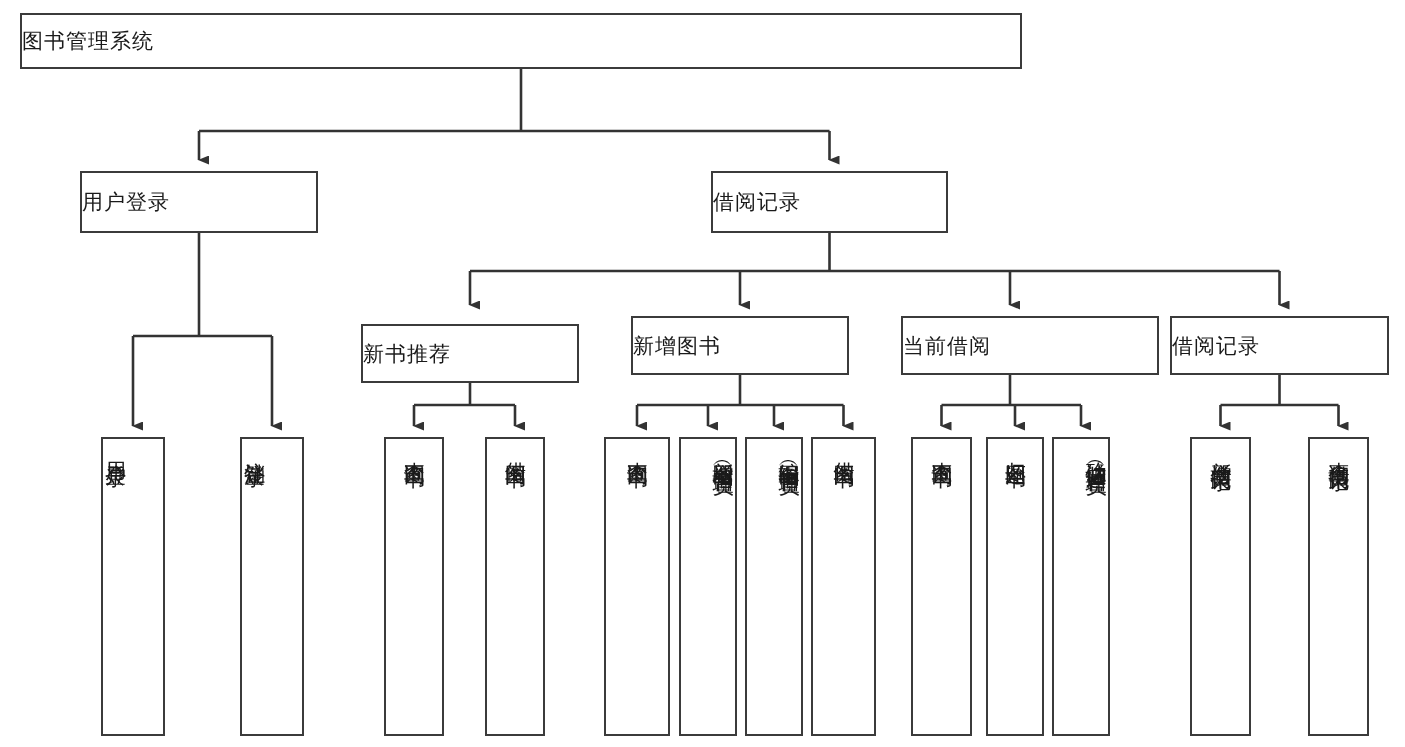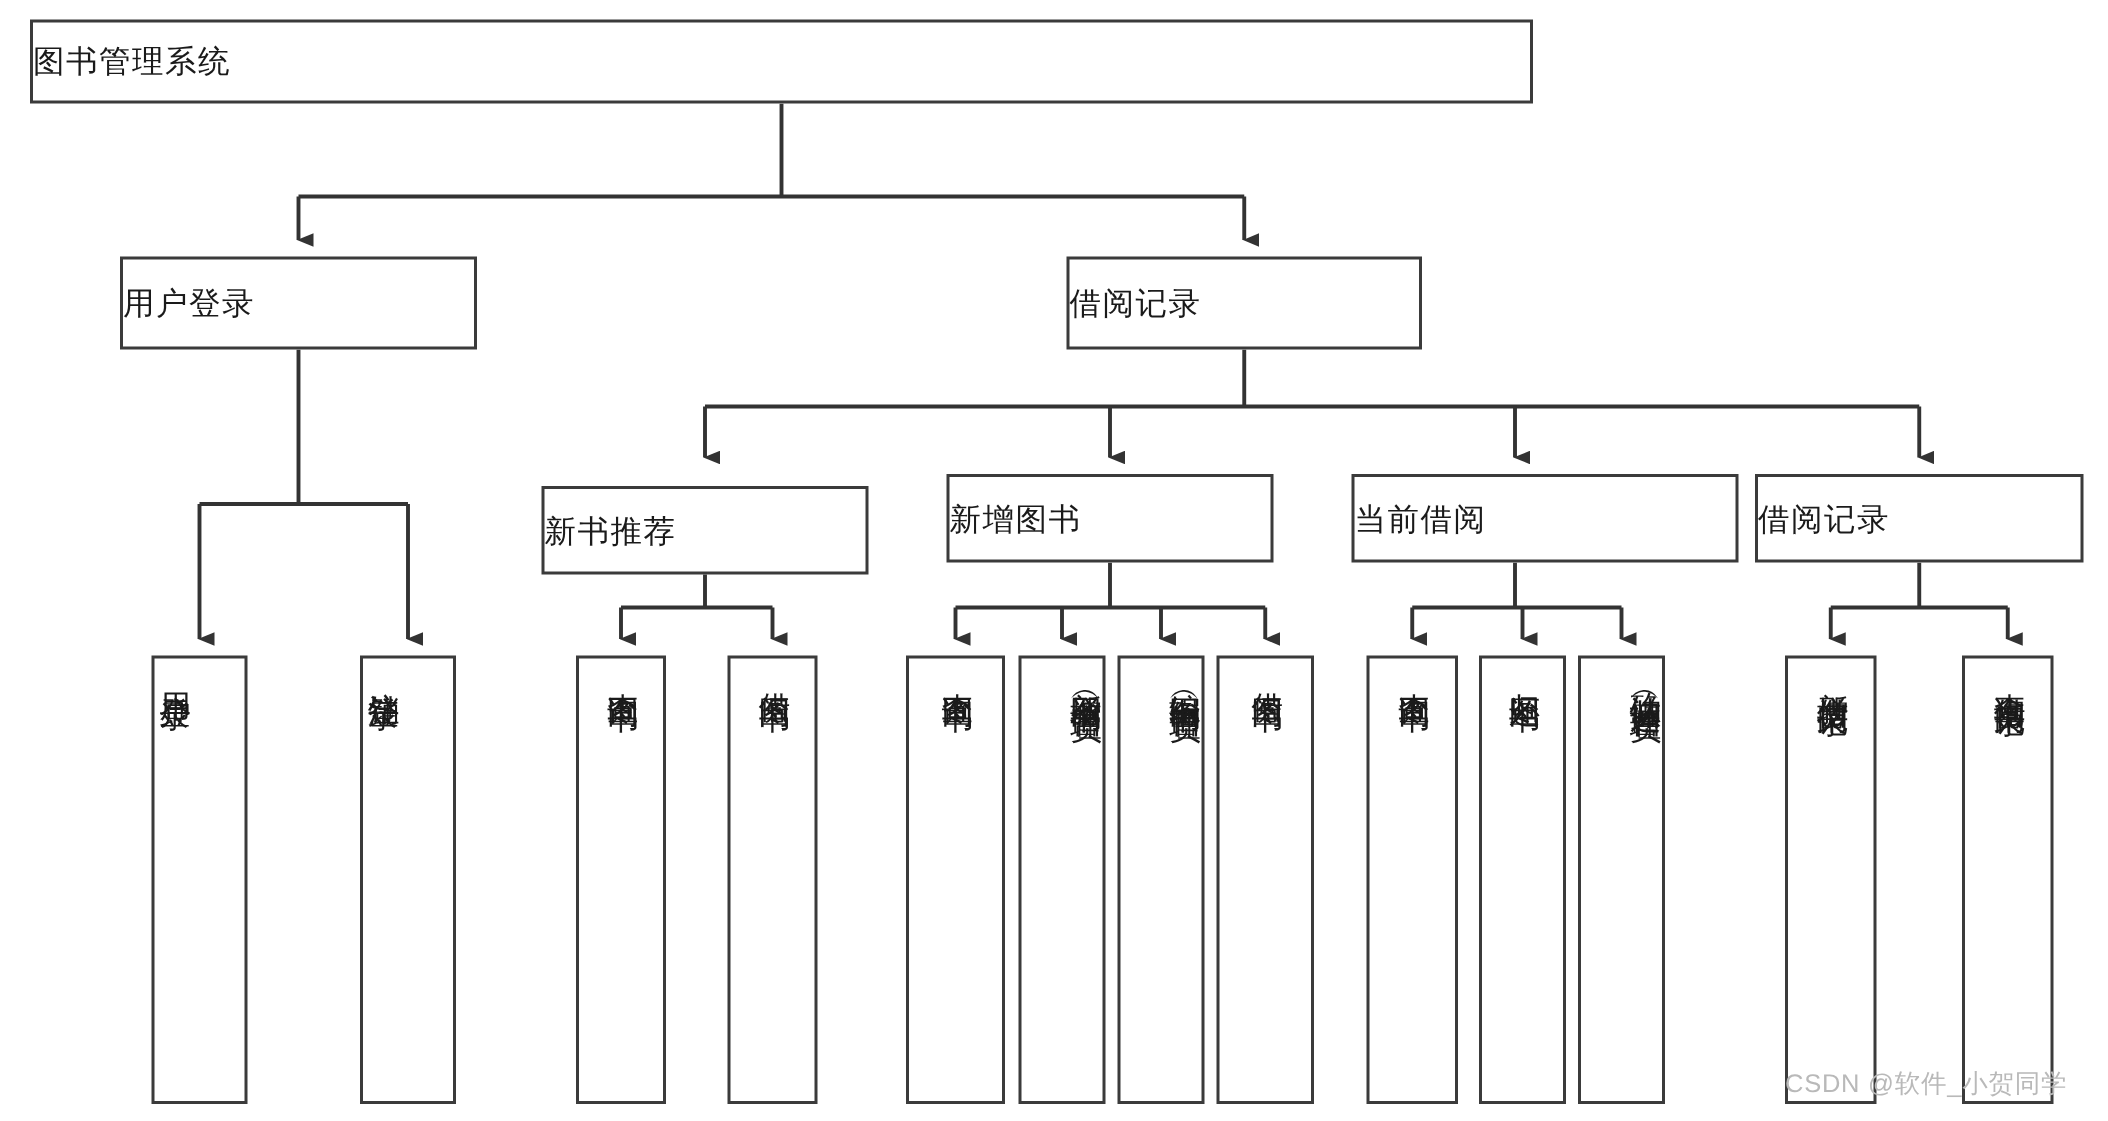--- a/index.html
+++ b/index.html
@@ -166,15 +166,14 @@
         <span>确认归还（管理员）</span>
       </div>
       <div class="node vert" style="left: 1190px; top: 437px; width: 61px; height: 299px;">
         <span>新增借阅记录</span>
       </div>
       <div class="node vert" style="left: 1308px; top: 437px; width: 61px; height: 299px;">
         <span>查询借阅记录</span>
       </div>
     </div>
 
-  <div class="watermark" style="left:1190px; top:711px;">CSDN @软件_小贺同学</div>
 
 </div>
 
 </body></html>

